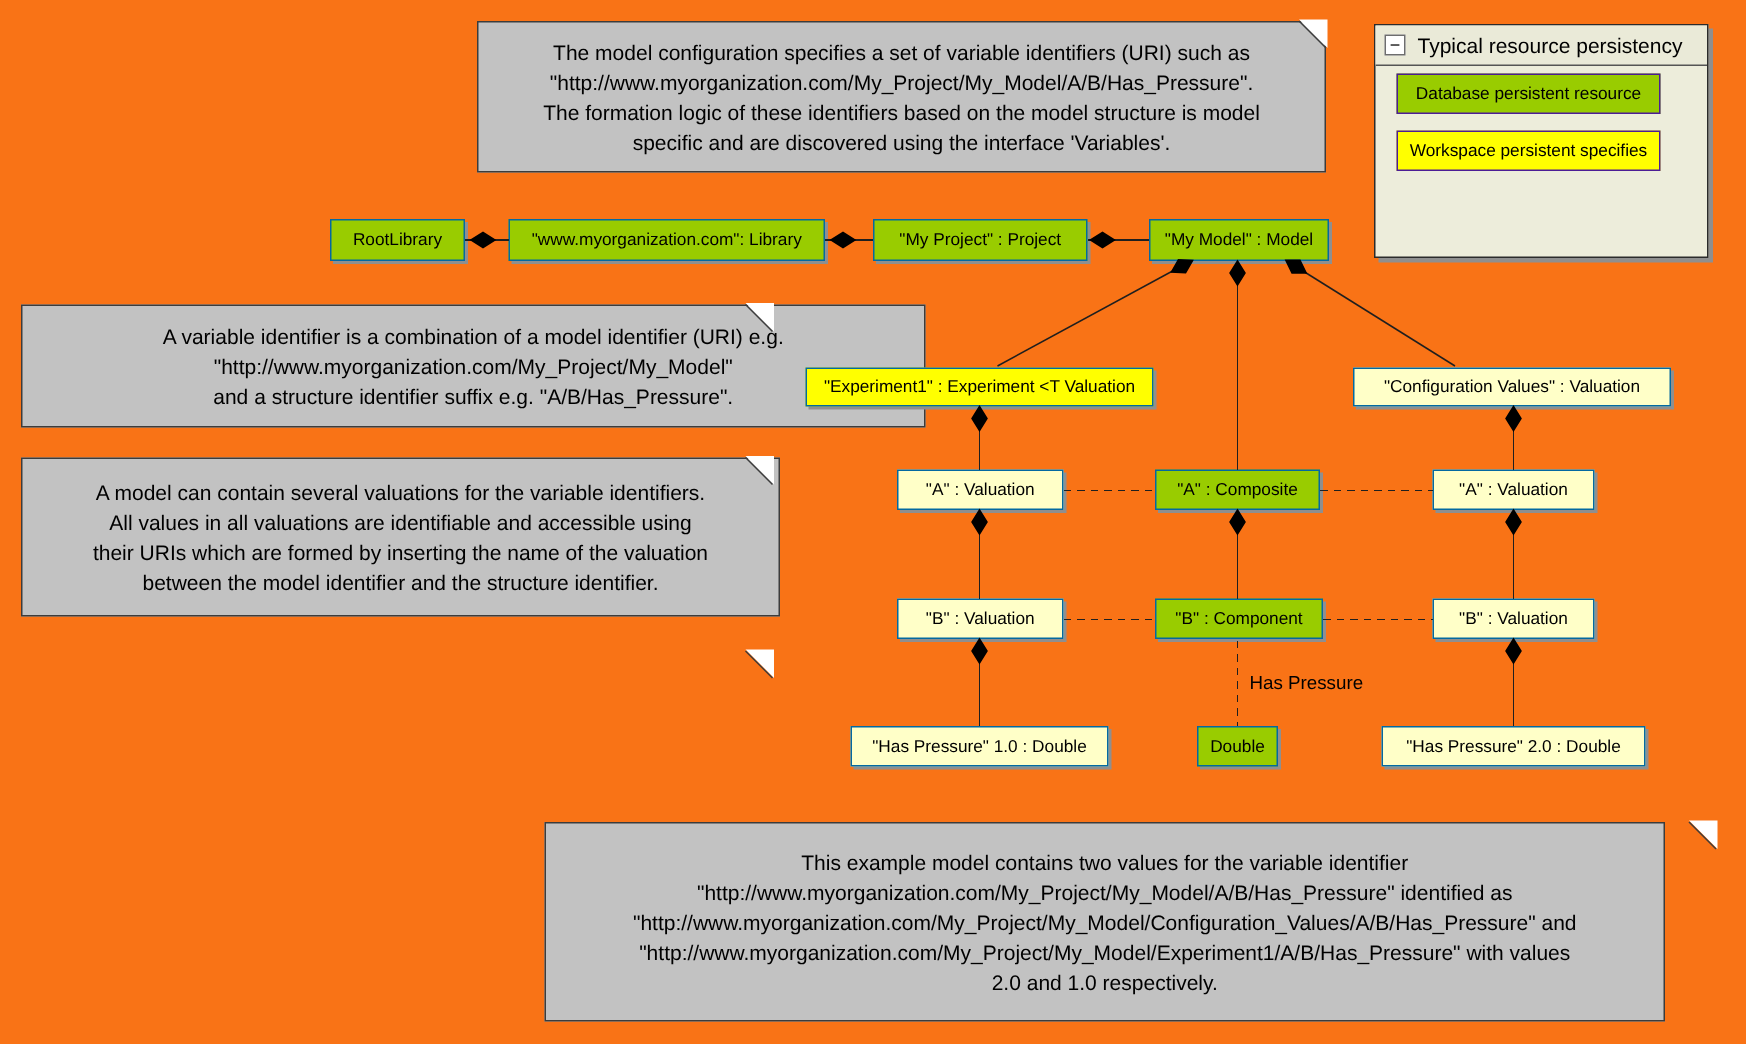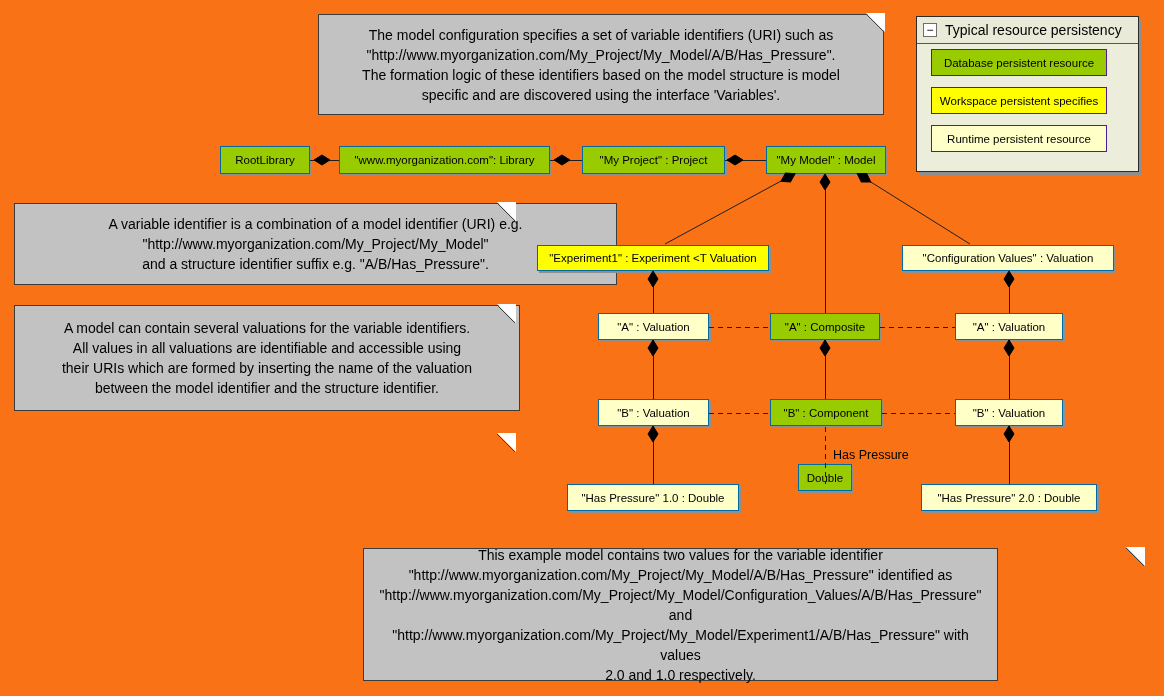--- a/index.html
+++ b/index.html
@@ -79,54 +79,53 @@
 "http://www.myorganization.com/My_Project/My_Model/A/B/Has_Pressure".
 The formation logic of these identifiers based on the model structure is model
 specific and are discovered using the interface 'Variables'.</div>
   <div class="note" style="left:14px; top:203px; width:603px; height:82px;">A variable identifier is a combination of a model identifier (URI) e.g.
 "http://www.myorganization.com/My_Project/My_Model"
 and a structure identifier suffix e.g. "A/B/Has_Pressure".</div>
   <div class="note" style="left:14px; top:305px; width:506px; height:106px;">A model can contain several valuations for the variable identifiers.
 All values in all valuations are identifiable and accessible using
 their URIs which are formed by inserting the name of the valuation
 between the model identifier and the structure identifier.</div>
-  <div class="note" style="left:363px; top:548px; width:635px; height:133px;">This example model contains two values for the variable identifier
+  <div class="note" style="left:363px; top:548px; width:747px; height:133px;">This example model contains two values for the variable identifier
 "http://www.myorganization.com/My_Project/My_Model/A/B/Has_Pressure" identified as
 "http://www.myorganization.com/My_Project/My_Model/Configuration_Values/A/B/Has_Pressure" and
 "http://www.myorganization.com/My_Project/My_Model/Experiment1/A/B/Has_Pressure" with values
 2.0 and 1.0 respectively.</div>
 
   <div id="legend">
     <div class="hdr">
       <div class="minus">−</div>
       <div class="ttl">Typical resource persistency</div>
     </div>
     <div class="legend-item green">Database persistent resource</div>
     <div class="legend-item yellow">Workspace persistent specifies</div>
-    <div class="legend-item pale">Runtime persistent resource</div>
   </div>
 
   <div class="box green" style="left:220px; top:146px; width:90px;  height:28px;">RootLibrary</div>
   <div class="box green" style="left:339px; top:146px; width:211px; height:28px;">"www.myorganization.com": Library</div>
   <div class="box green" style="left:582px; top:146px; width:143px; height:28px;">"My Project" : Project</div>
   <div class="box green" style="left:766px; top:146px; width:120px; height:28px;">"My Model" : Model</div>
 
   <div class="box yellow" style="left:537px; top:245px; width:232px; height:26px;">"Experiment1" : Experiment &lt;T Valuation</div>
   <div class="box pale" style="left:902px; top:245px; width:212px; height:26px;">"Configuration Values" : Valuation</div>
 
   <div class="box pale" style="left:598px; top:313px; width:111px; height:27px;">"A" : Valuation</div>
   <div class="box green" style="left:770px; top:313px; width:110px; height:27px;">"A" : Composite</div>
   <div class="box pale" style="left:955px; top:313px; width:108px; height:27px;">"A" : Valuation</div>
 
   <div class="box pale" style="left:598px; top:399px; width:111px; height:27px;">"B" : Valuation</div>
   <div class="box green" style="left:770px; top:399px; width:112px; height:27px;">"B" : Component</div>
   <div class="box pale" style="left:955px; top:399px; width:108px; height:27px;">"B" : Valuation</div>
 
   <div class="box pale" style="left:567px; top:484px; width:172px; height:27px;">"Has Pressure" 1.0 : Double</div>
-  <div class="box green" style="left:798px; top:464px; width:54px;  height:27px;">Double</div>
+  <div class="box green" style="left:798px; top:484px; width:54px;  height:27px;">Double</div>
   <div class="box pale" style="left:921px; top:484px; width:176px; height:27px;">"Has Pressure" 2.0 : Double</div>
 
   <div id="assoc-label">Has Pressure</div>
 
   <svg id="overlay" width="1164" height="696" viewBox="0 0 1164 696">
 
     <g>
       <line x1="310" y1="160" x2="339" y2="160"></line>
       <line x1="550" y1="160" x2="582" y2="160"></line>
       <line x1="725" y1="160" x2="766" y2="160"></line>

